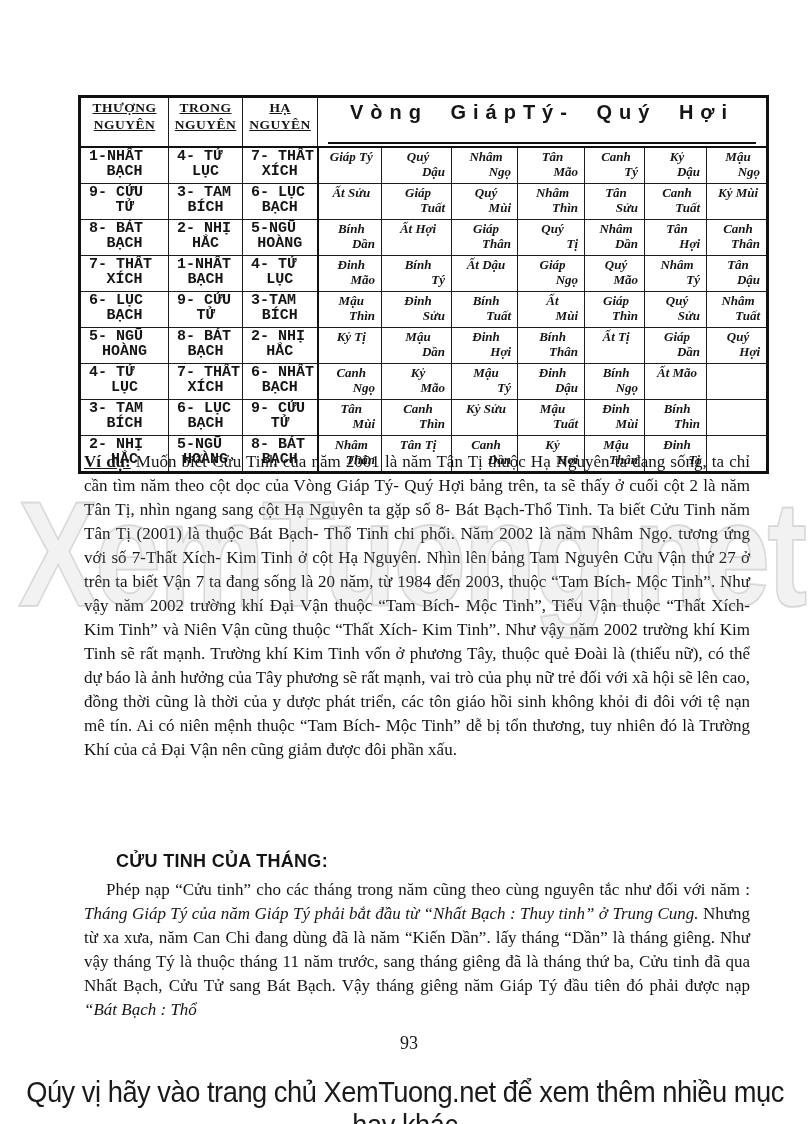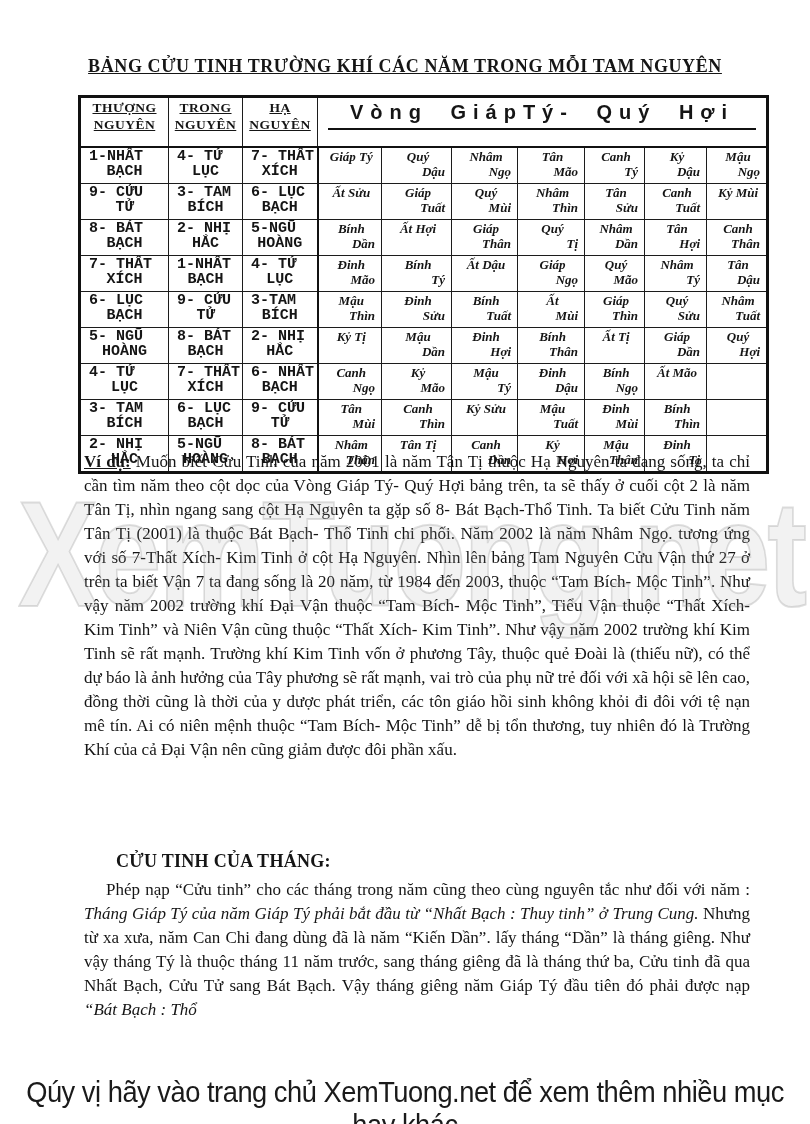--- a/index.html
+++ b/index.html
@@ -28,41 +28,41 @@
   }
   .ctable thead th{border-bottom:2.5px solid #111; height:46px;}
   .ctable tbody td{height:33px;}
   .lhead{font-size:13.5px; font-weight:bold; text-align:center;}
   .lhead .ul{text-decoration:underline; line-height:17px; letter-spacing:0.5px;}
   .vhead{vertical-align:top; padding-top:4px;}
   .vline{
     font-family:"Liberation Sans", sans-serif;
     font-weight:bold; font-size:20px; letter-spacing:7px; word-spacing:10px;
     text-align:center; border-bottom:2px solid #111;
-    margin:2px 8px 0 8px; padding-bottom:4px; white-space:nowrap;
+    margin:2px 8px 0 8px; padding-bottom:18px; white-space:nowrap;
   }
   .lcell{font-size:15px; font-weight:bold; line-height:15px;font-family:Liberation Mono, monospace;}
   .lcell .c1{text-align:left; padding-left:6px; white-space:nowrap;}
   .lcell .c2{text-align:center; white-space:nowrap;}
   .ycell{font-size:13px; font-weight:bold; font-style:italic; line-height:15px;}
   .ycell .c1{text-align:center; padding-left:3px; white-space:nowrap;}
   .ycell .c2{text-align:right; padding-right:4px; white-space:nowrap;}
   .fyear{border-left:2.5px solid #111 !important;}
   
   .bodytext{
     position:absolute; left:84px; width:666px; margin:0;
     font-size:17px; line-height:24px; text-align:justify;
     font-family:"Liberation Serif", serif;
   }
   .p1{top:450px;}
   .vidu{font-weight:bold; text-decoration:underline;}
   .sechead{
     position:absolute; left:116px; top:851px; margin:0;
     font-size:18px; font-weight:bold; letter-spacing:0.3px;
-    font-family:Liberation Serif, serif;
+    font-family:Liberation Sans, sans-serif;
   }
   .p2{top:878px; text-indent:22px;}
   .it{font-style:italic;}
   
   .watermark{
     position:absolute; left:18px; top:468px; width:780px;
     font-family:"Liberation Sans", sans-serif;
     font-size:150px; font-weight:bold; white-space:nowrap;
     color:rgba(160,160,160,0.14);
     -webkit-text-stroke:2px rgba(140,140,140,0.28);
@@ -81,21 +81,20 @@
     font-family:"Liberation Sans", sans-serif;
     transform:scaleX(0.94); transform-origin:center;
     letter-spacing:-0.5px;
   }
 </style>
 </head>
 <body>
 
 <div class="page">
 
-  <h1 class="title">BẢNG CỬU TINH TRƯỜNG KHÍ CÁC NĂM TRONG MỖI TAM NGUYÊN</h1>
 
   <table class="ctable">
     <colgroup id="cols">
         <col style="width: 89px;">
         <col style="width: 73px;">
         <col style="width: 75px;">
         <col style="width: 64px;">
         <col style="width: 70px;">
         <col style="width: 66px;">
         <col style="width: 67px;">
@@ -486,16 +485,17 @@
   </table>
 
   <p class="bodytext p1"><span class="vidu">Ví dụ:</span><span>  Muốn biết Cửu Tinh của năm 2001 là năm Tân Tị thuộc Hạ Nguyên ta đang sống, ta chỉ cần tìm năm theo cột dọc của Vòng Giáp Tý- Quý Hợi bảng trên, ta sẽ thấy ở cuối cột 2 là năm Tân Tị, nhìn ngang sang cột Hạ Nguyên ta gặp số 8- Bát Bạch-Thổ Tinh. Ta biết Cửu Tinh năm Tân Tị (2001) là thuộc Bát Bạch- Thổ Tinh chi phối. Năm 2002 là năm Nhâm Ngọ. tương ứng với số 7-Thất Xích- Kim Tinh ở cột Hạ Nguyên. Nhìn lên bảng Tam Nguyên Cửu Vận thứ 27 ở trên ta biết Vận 7 ta đang sống là 20 năm, từ 1984 đến 2003, thuộc “Tam Bích- Mộc Tinh”. Như vậy năm 2002 trường khí Đại Vận thuộc “Tam Bích- Mộc Tinh”, Tiểu Vận thuộc “Thất Xích- Kim Tinh” và Niên Vận cũng thuộc “Thất Xích- Kim Tinh”. Như vậy năm 2002  trường khí Kim Tinh sẽ rất mạnh. Trường khí Kim Tinh vốn ở phương Tây, thuộc quẻ Đoài là (thiếu nữ), có thể dự báo là ảnh hưởng của Tây phương sẽ rất mạnh, vai trò của phụ nữ trẻ đối với xã hội sẽ lên cao, đồng thời cũng là thời của y dược phát triển, các tôn giáo hồi sinh không khỏi đi đôi với tệ nạn mê tín. Ai có niên mệnh thuộc “Tam Bích- Mộc Tinh” dễ bị tổn thương, tuy nhiên đó là Trường Khí của cả Đại Vận nên cũng giảm được đôi phần xấu.</span></p>
 
   <h2 class="sechead">CỬU TINH CỦA THÁNG:</h2>
 
   <p class="bodytext p2"><span>Phép nạp “Cửu tinh” cho các tháng trong năm cũng theo cùng nguyên tắc như đối với năm : </span><span class="it">Tháng Giáp Tý của năm Giáp Tý phải bắt đầu từ “Nhất Bạch : Thuy tinh” ở Trung Cung.</span><span> Nhưng từ xa xưa, năm Can Chi đang dùng đã là năm “Kiến Dần”. lấy tháng “Dần” là tháng giêng. Như vậy tháng Tý là thuộc tháng 11 năm trước, sang tháng giêng đã là tháng thứ ba, Cửu tinh đã qua Nhất Bạch, Cửu Tử sang Bát Bạch. Vậy tháng giêng năm Giáp Tý đầu tiên đó phải được nạp </span><span class="it">“Bát Bạch : Thổ</span></p>
 
   <div class="watermark">XemTuong.net</div>
 
+  <div class="pagenum">93</div>
 
   <div class="footer">Qúy vị hãy vào trang chủ XemTuong.net để xem thêm nhiều mục hay khác</div>
 
 </div>
 
 </body></html>

